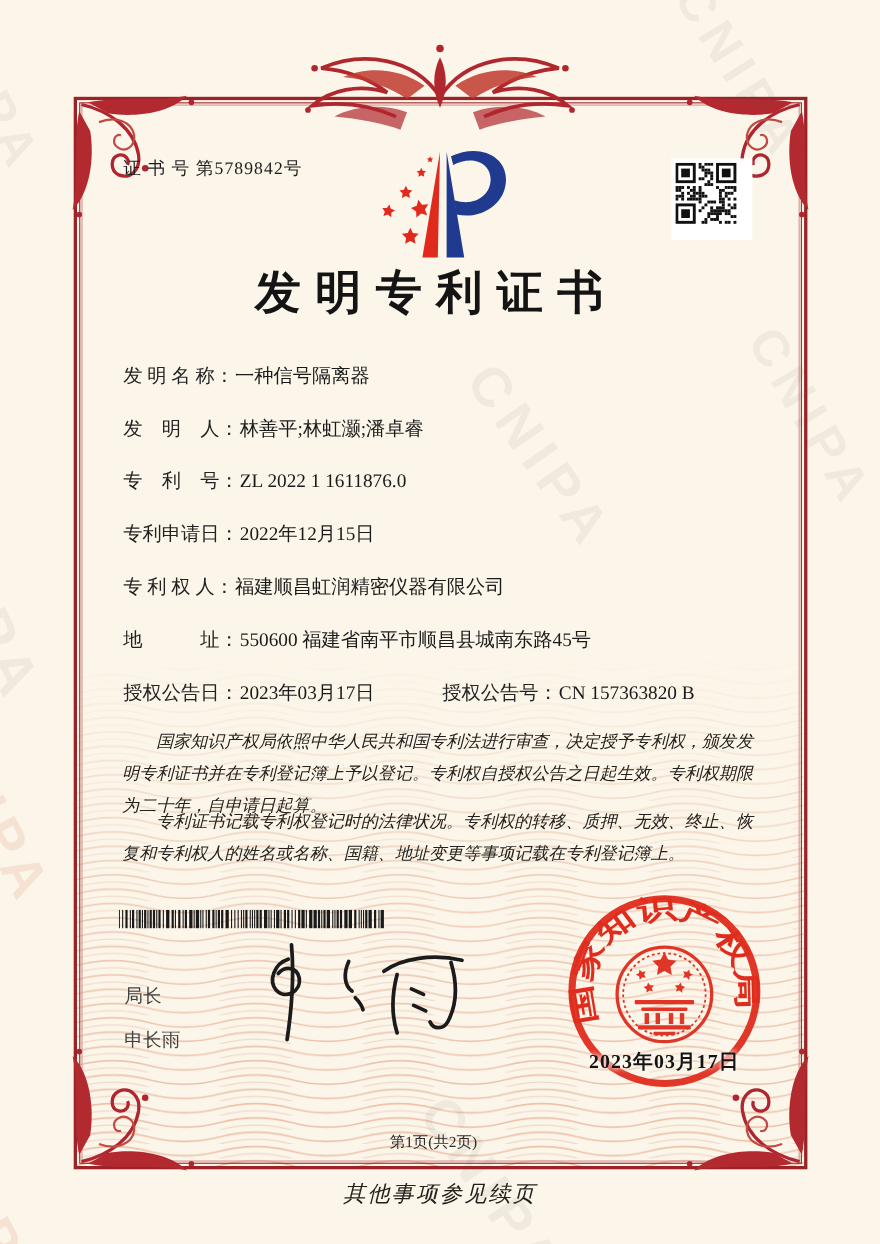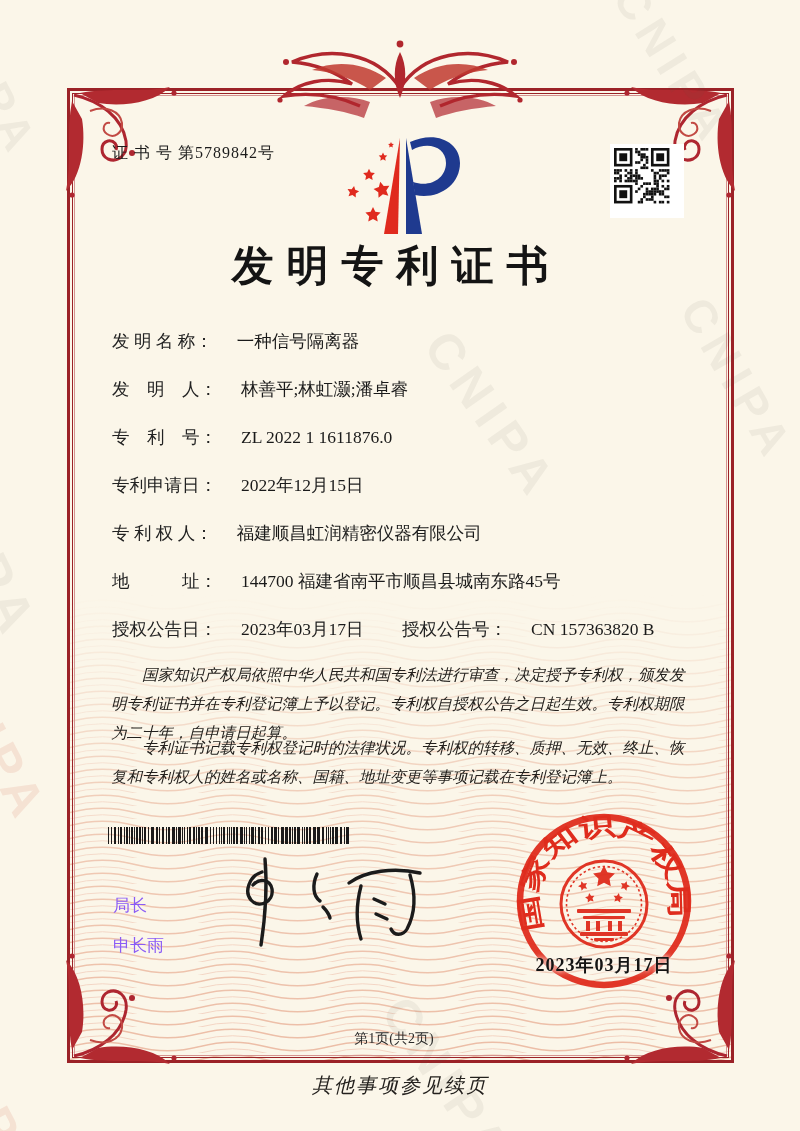--- a/index.html
+++ b/index.html
@@ -48,36 +48,36 @@
 
   .doc-title {
     left:0; top:238px; width:780px; text-align:center;
     font-size:42px; font-weight:600; letter-spacing:13px; text-indent:13px;
     color:#141414; z-index:5;
   }
 
   
   .field-row { position:absolute; left:112px; font-size:17.5px; z-index:5; white-space:nowrap; }
   .field-label { color:#222;margin-top:34px; }
-  .field-value { margin-left:24px; color:#1a1a1a; }
+  .field-value { margin-left:1px; color:#1a1a1a; }
 
   
   .para {
     position:absolute; left:111px; width:580px;
     font-size:15.5px; font-style:italic; line-height:1.88;
     text-indent:2em; color:#23201d; z-index:5;
     font-family:"Liberation Serif","DejaVu Serif",serif;
   }
 
   
   .barcode { left:108px; top:827px; z-index:5; }
   .sig-block {
     left:113px; top:886px; z-index:5;
     font-family:Liberation Sans, sans-serif;
-    font-size:17px; color:#8b5cf6; line-height:40px;
+    font-size:17px; color:#404040; line-height:40px;
   }
   .signature { left:222px; top:852px; z-index:5; }
   .seal { left:509px; top:806px; z-index:5; }
   .seal-date {
     left:509px; top:953px; width:190px; text-align:center;
     font-size:18px; font-weight:600; color:#141414; z-index:7;
     text-shadow:0 0 4px #fdf6ee,0 0 6px #fdf6ee; letter-spacing:1px;
   }
 
   .page-num { left:0; top:1030px; width:788px; text-align:center; font-size:14px; color:#2a2a2a; z-index:5; }
@@ -304,21 +304,21 @@
 <div class="field-row" style="top:425px;">
   <span class="field-label">专　利　号：</span><span class="field-value">ZL 2022 1 1611876.0</span>
 </div>
 <div class="field-row" style="top:473px;">
   <span class="field-label">专利申请日：</span><span class="field-value">2022年12月15日</span>
 </div>
 <div class="field-row" style="top:521px;">
   <span class="field-label">专 利 权 人：</span><span class="field-value">福建顺昌虹润精密仪器有限公司</span>
 </div>
 <div class="field-row" style="top:569px;">
-  <span class="field-label">地　　　址：</span><span class="field-value">144700 福建省南平市顺昌县城南东路45号</span>
+  <span class="field-label">地　　　址：</span><span class="field-value">550600 福建省南平市顺昌县城南东路45号</span>
 </div>
 <div class="field-row" style="top:617px;">
   <span class="field-label">授权公告日：</span><span class="field-value">2023年03月17日</span>
 </div>
 <div class="field-row" style="top:617px; left:402px;">
   <span class="field-label">授权公告号：</span><span class="field-value">CN 157363820 B</span>
 </div>
 
 <div class="para" style="top:660px;">国家知识产权局依照中华人民共和国专利法进行审查，决定授予专利权，颁发发明专利证书并在专利登记簿上予以登记。专利权自授权公告之日起生效。专利权期限为二十年，自申请日起算。</div>
 <div class="para" style="top:733px;">专利证书记载专利权登记时的法律状况。专利权的转移、质押、无效、终止、恢复和专利权人的姓名或名称、国籍、地址变更等事项记载在专利登记簿上。</div>

